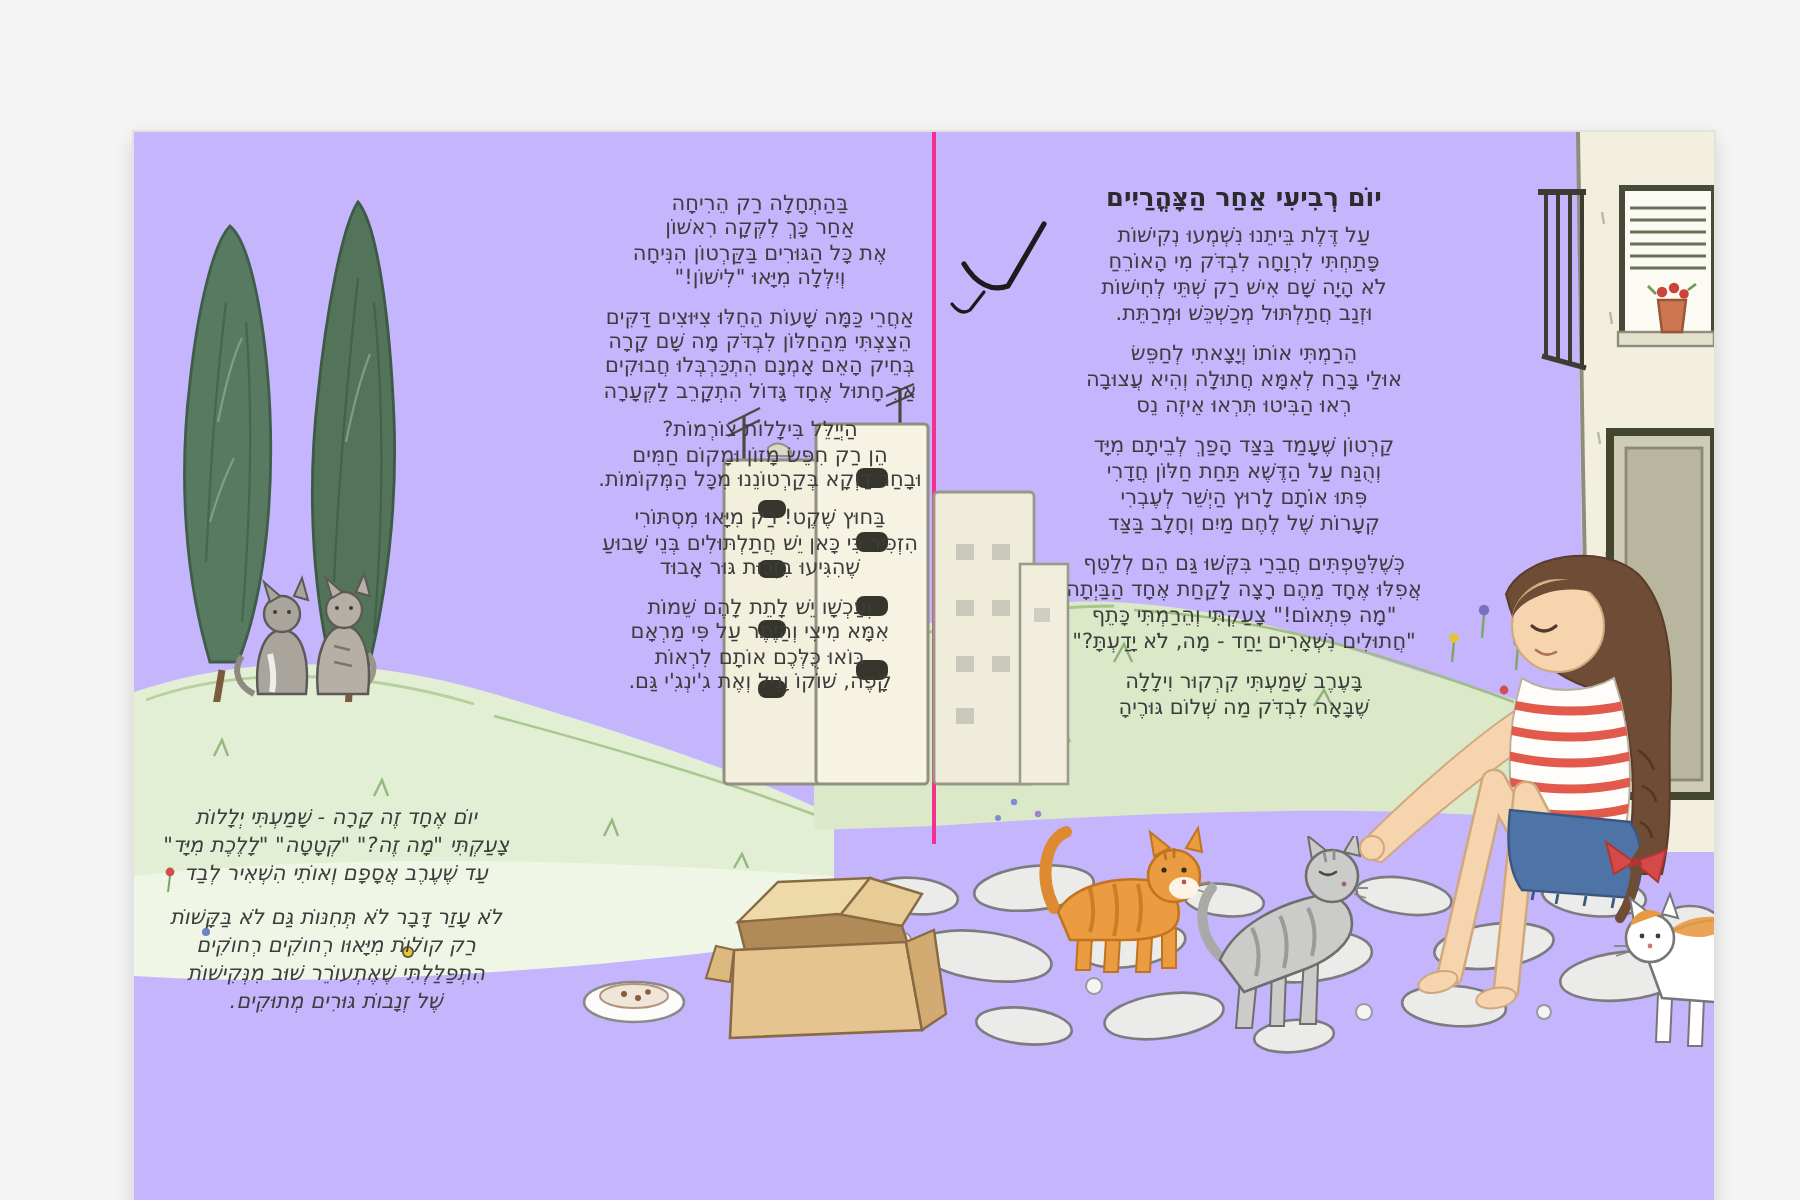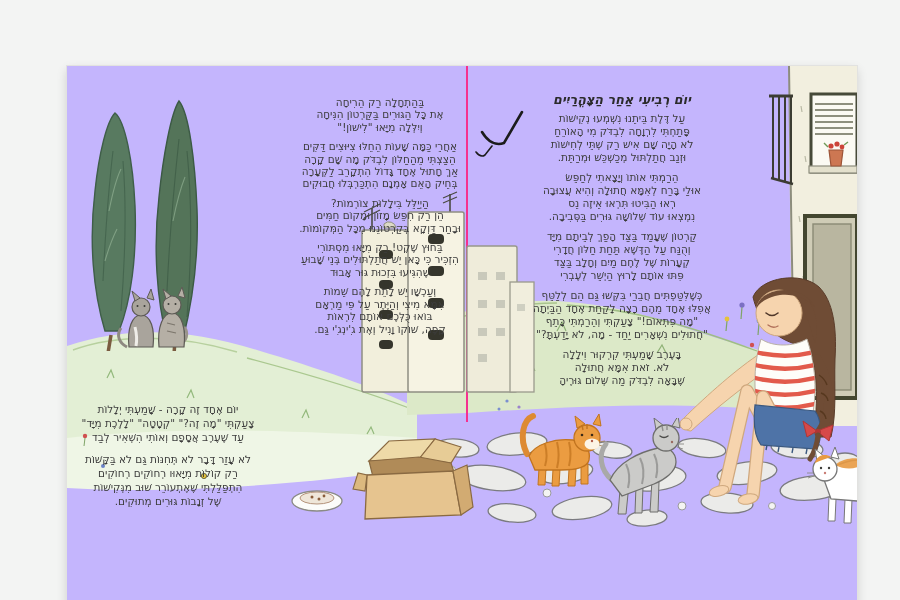--- a/index.html
+++ b/index.html
@@ -20,25 +20,25 @@
   }
   .art{position:absolute;z-index:5;}
   .art.low{z-index:3;}
   .art.high{z-index:6;}
   .poem{
     position:absolute;z-index:10;direction:rtl;text-align:center;
     color:#3d3d3d;font-size:10.5px;line-height:12.4px;
   }
   .poem .line{white-space:nowrap;}
   .stanza{margin-bottom:7px;}
-  .title{font-weight:bold;font-size:12.8px;color:#2b2b2b;margin-bottom:6px;white-space:nowrap;font-style:italic;}
+  .title{font-weight:bold;font-size:12.8px;color:#2b2b2b;margin-bottom:6px;white-space:nowrap;}
   #poem-right{right:90px;top:27px;width:290px;line-height:13px;}
   #poem-left-top{left:168px;top:30px;width:290px;}
   #poem-left-bottom{left:0px;top:336px;width:202px;line-height:14px;}
-  #poem-left-bottom .stanza{margin-bottom:8px;}
+  #poem-left-bottom .stanza{margin-bottom:8px;font-style:italic;}
 </style>
 </head>
 <body>
 
 <div class="spread">
 
   <div class="gutter"></div>
 
   <div class="art low" style="left:0;top:250px;width:350px;height:210px">
     <svg width="350" height="210" viewBox="0 0 350 210">
@@ -314,28 +314,29 @@
       <circle cx="16" cy="37" r="1.2" fill="#3c3c38"></circle>
         <circle cx="24" cy="37" r="1.2" fill="#3c3c38"></circle>
       <circle cx="20" cy="42" r="1.2" fill="#c97c74"></circle>
       <path d="M8,42 l-6,0 M9,45 l-6,2" stroke="#8a8a86" stroke-width="0.9"></path>
     </svg>
   </div>
 
   <div class="poem" id="poem-left-top">
     <div class="stanza">
         <div class="line">בַּהַתְחָלָה רַק הֵרִיחָה</div>
+        <div class="line">אַחַר כָּךְ לִקְּקָה רִאשׁוֹן</div>
         <div class="line">אֶת כָּל הַגּוּרִים בַּקַּרְטוֹן הִנִּיחָה</div>
         <div class="line">וְיִלְּלָה מִיָּאוּ "לִישׁוֹן!"</div>
       </div>
     <div class="stanza">
         <div class="line">אַחֲרֵי כַּמָּה שָׁעוֹת הֵחֵלּוּ צִיּוּצִים דַּקִּים</div>
         <div class="line">הֵצַצְתִּי מֵהַחַלּוֹן לִבְדֹּק מָה שָׁם קָרָה</div>
+        <div class="line">בְּחֵיק הָאֵם אָמְנָם הִתְכַּרְבְּלוּ חֲבוּקִים</div>
         <div class="line">אַךְ חָתוּל אֶחָד גָּדוֹל הִתְקָרֵב לַקְּעָרָה</div>
-        <div class="line">בְּחֵיק הָאֵם אָמְנָם הִתְכַּרְבְּלוּ חֲבוּקִים</div>
       </div>
     <div class="stanza">
         <div class="line">הַיְיַלֵּל בִּילָלוֹת צוֹרְמוֹת?</div>
         <div class="line">הֵן רַק חִפֵּשׂ מָזוֹן וּמָקוֹם חַמִּים</div>
         <div class="line">וּבָחַר דַּוְקָא בְּקַרְטוֹנֵנוּ מִכָּל הַמְּקוֹמוֹת.</div>
       </div>
     <div class="stanza">
         <div class="line">בַּחוּץ שֶׁקֶט! רַק מִיָּאוּ מִסְתּוֹרִי</div>
         <div class="line">הִזְכִּיר כִּי כָּאן יֵשׁ חֲתַלְתּוּלִים בְּנֵי שָׁבוּעַ</div>
         <div class="line">שֶׁהִגִּיעוּ בִּזְכוּת גּוּר אָבוּד</div>
@@ -367,34 +368,32 @@
     <div class="stanza">
         <div class="line">עַל דֶּלֶת בֵּיתֵנוּ נִשְׁמְעוּ נְקִישׁוֹת</div>
         <div class="line">פָּתַחְתִּי לִרְוָחָה לִבְדֹּק מִי הָאוֹרֵחַ</div>
         <div class="line">לֹא הָיָה שָׁם אִישׁ רַק שְׁתֵּי לְחִישׁוֹת</div>
         <div class="line">וּזְנַב חֲתַלְתּוּל מְכַשְׁכֵּשׁ וּמְרַתֵּת.</div>
       </div>
     <div class="stanza">
         <div class="line">הֵרַמְתִּי אוֹתוֹ וְיָצָאתִי לְחַפֵּשׂ</div>
         <div class="line">אוּלַי בָּרַח לְאִמָּא חֲתוּלָה וְהִיא עֲצוּבָה</div>
         <div class="line">רְאוּ הַבִּיטוּ תִּרְאוּ אֵיזֶה נֵס</div>
-        <div class="line">נִמְצְאוּ עוֹד שְׁלוֹשָׁה גּוּרִים בַּסְּבִיבָה.</div>
       </div>
     <div class="stanza">
         <div class="line">קַרְטוֹן שֶׁעָמַד בַּצַּד הָפַךְ לְבֵיתָם מִיָּד</div>
         <div class="line">וְהֻנַּח עַל הַדֶּשֶׁא תַּחַת חַלּוֹן חֲדָרִי</div>
+        <div class="line">פִּתּוּ אוֹתָם לָרוּץ הַיְשֵׁר לְעֶבְרִי</div>
         <div class="line">קְעָרוֹת שֶׁל לֶחֶם מַיִם וְחָלָב בַּצַּד</div>
-        <div class="line">פִּתּוּ אוֹתָם לָרוּץ הַיְשֵׁר לְעֶבְרִי</div>
       </div>
     <div class="stanza">
         <div class="line">כְּשֶׁלִּטַּפְתִּים חֲבֵרַי בִּקְּשׁוּ גַּם הֵם לְלַטֵּף</div>
         <div class="line">אֲפִלּוּ אֶחָד מֵהֶם רָצָה לָקַחַת אֶחָד הַבַּיְתָה</div>
         <div class="line">"מָה פִּתְאוֹם!" צָעַקְתִּי וְהֵרַמְתִּי כָּתֵף</div>
         <div class="line">"חֲתוּלִים נִשְׁאָרִים יַחַד - מָה, לֹא יָדַעְתָּ?"</div>
       </div>
     <div class="stanza">
         <div class="line">בָּעֶרֶב שָׁמַעְתִּי קִרְקוּר וִילָלָה</div>
-        <div class="line">לֹא. זֹאת אִמָּא חֲתוּלָה</div>
         <div class="line">שֶׁבָּאָה לִבְדֹּק מַה שְּׁלוֹם גּוּרֶיהָ</div>
       </div>
   </div>
 
 </div>
 
 </body></html>

